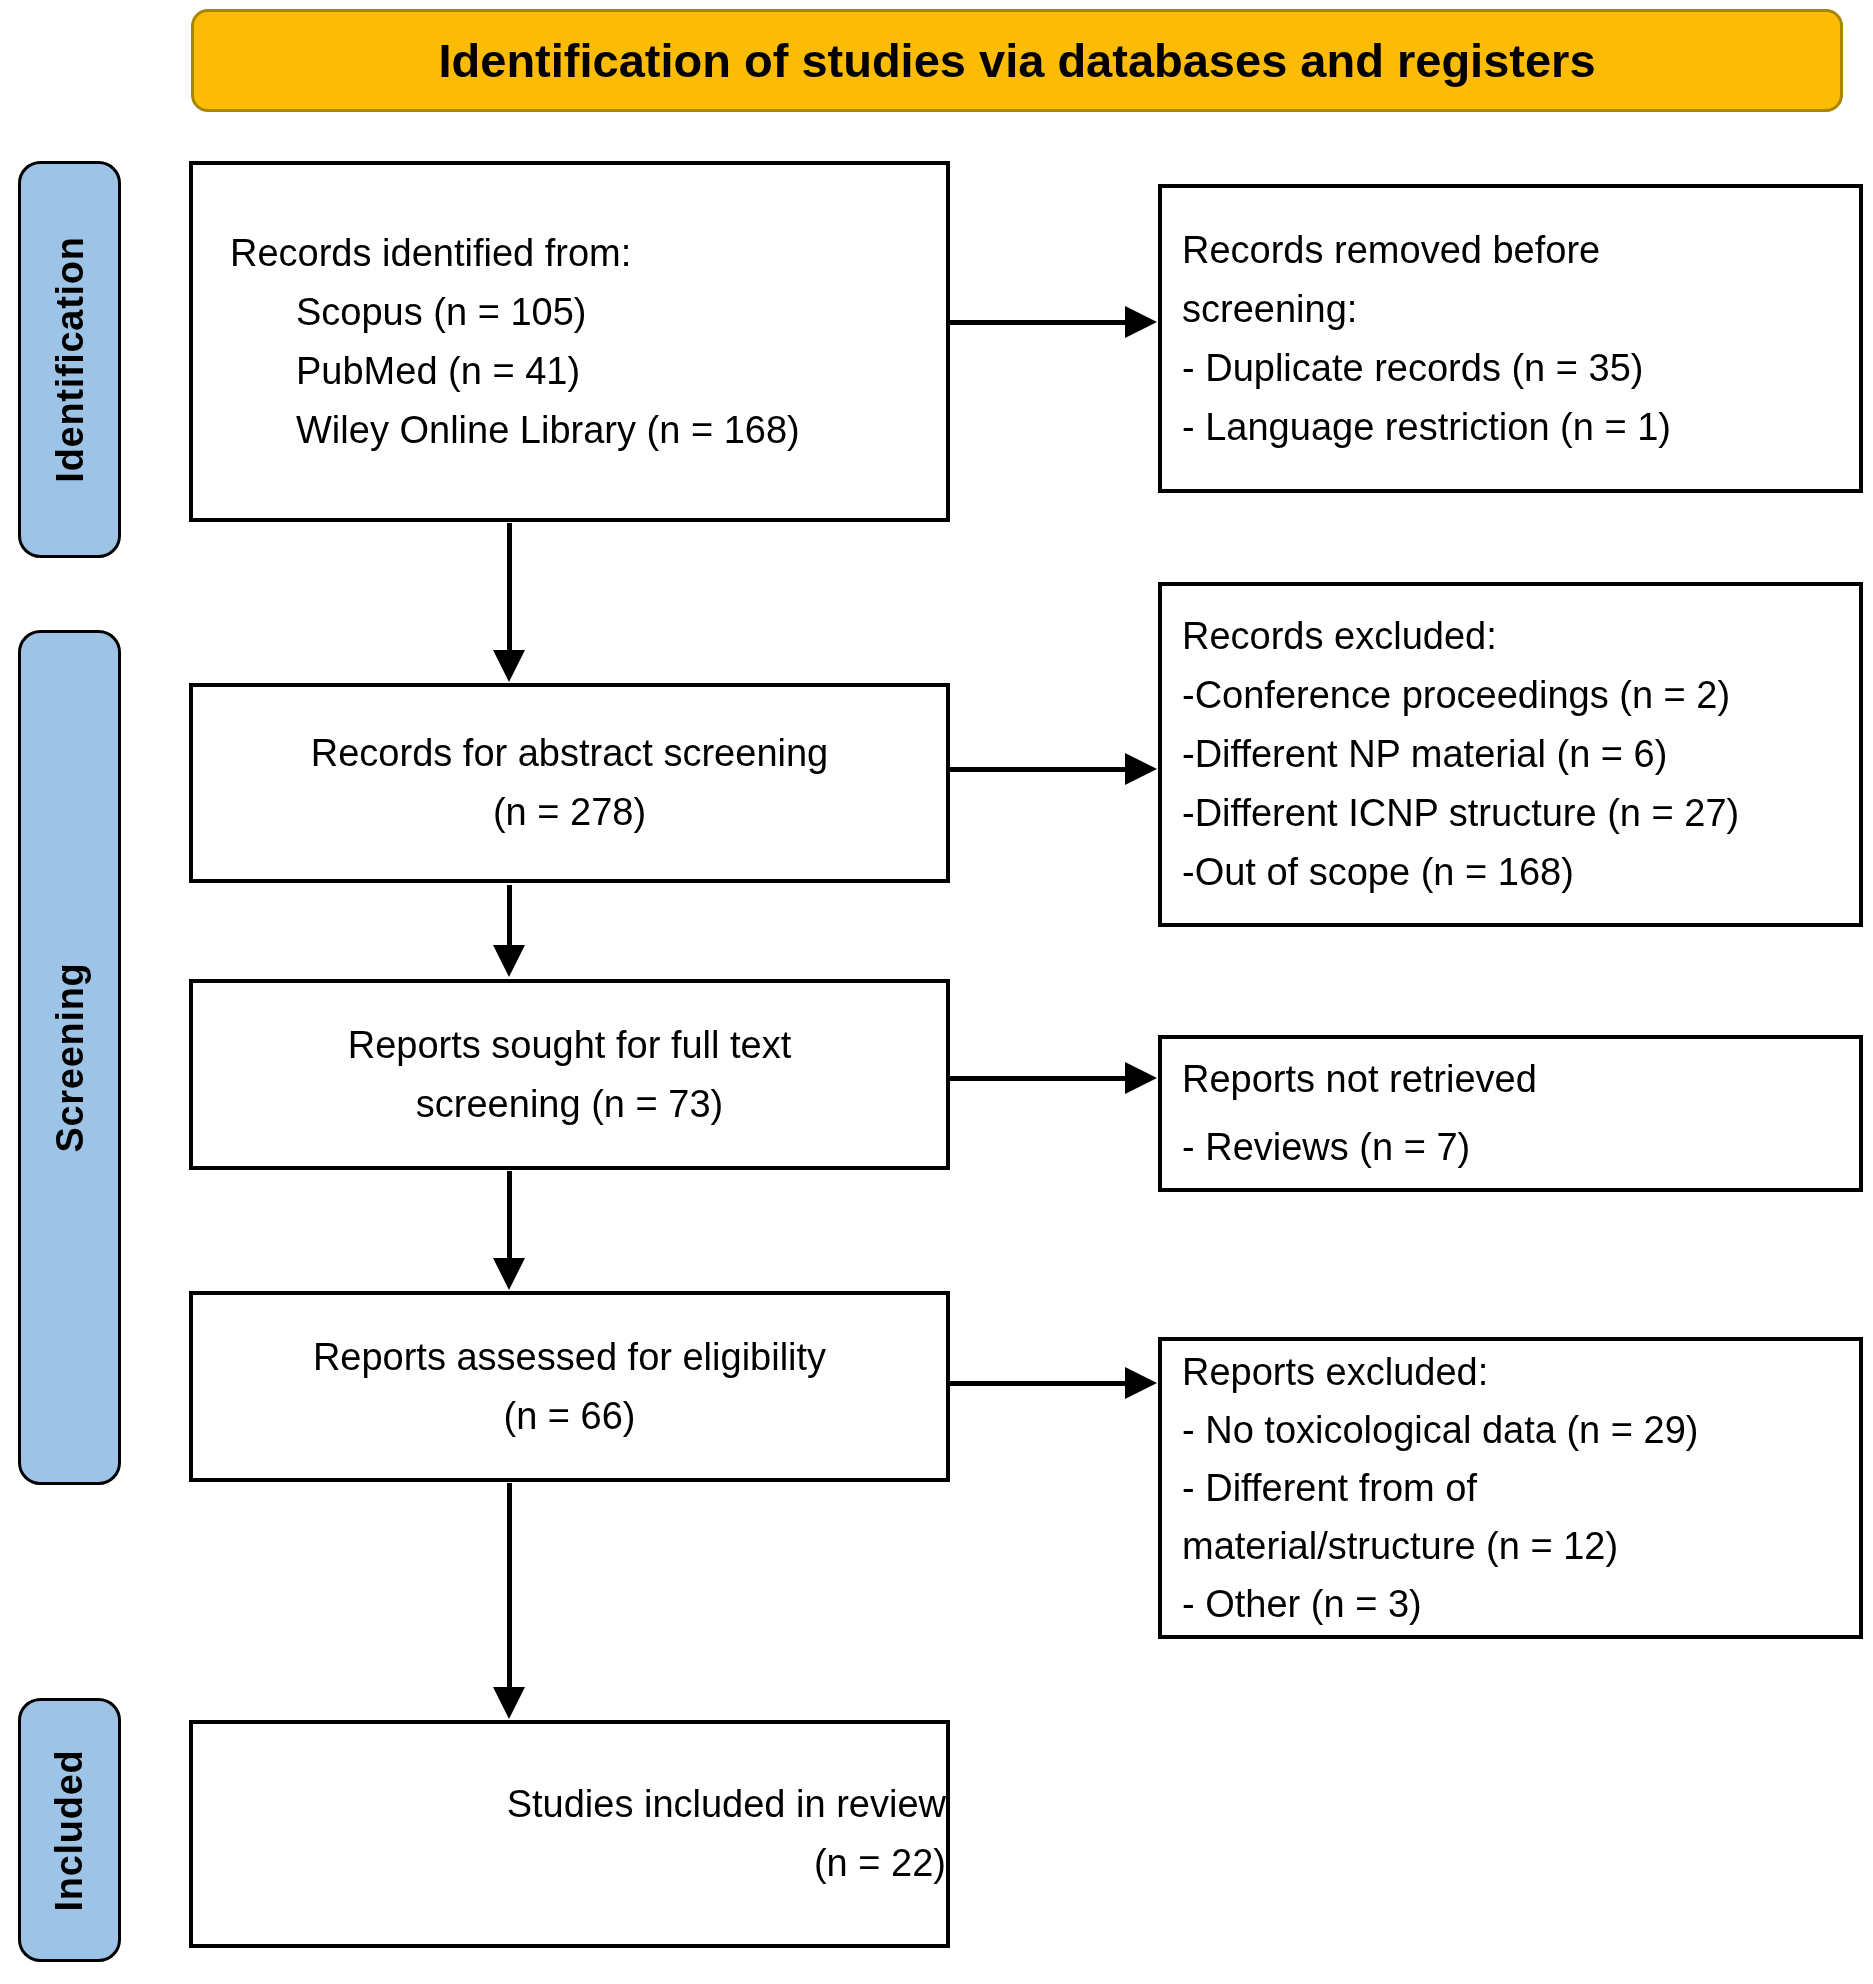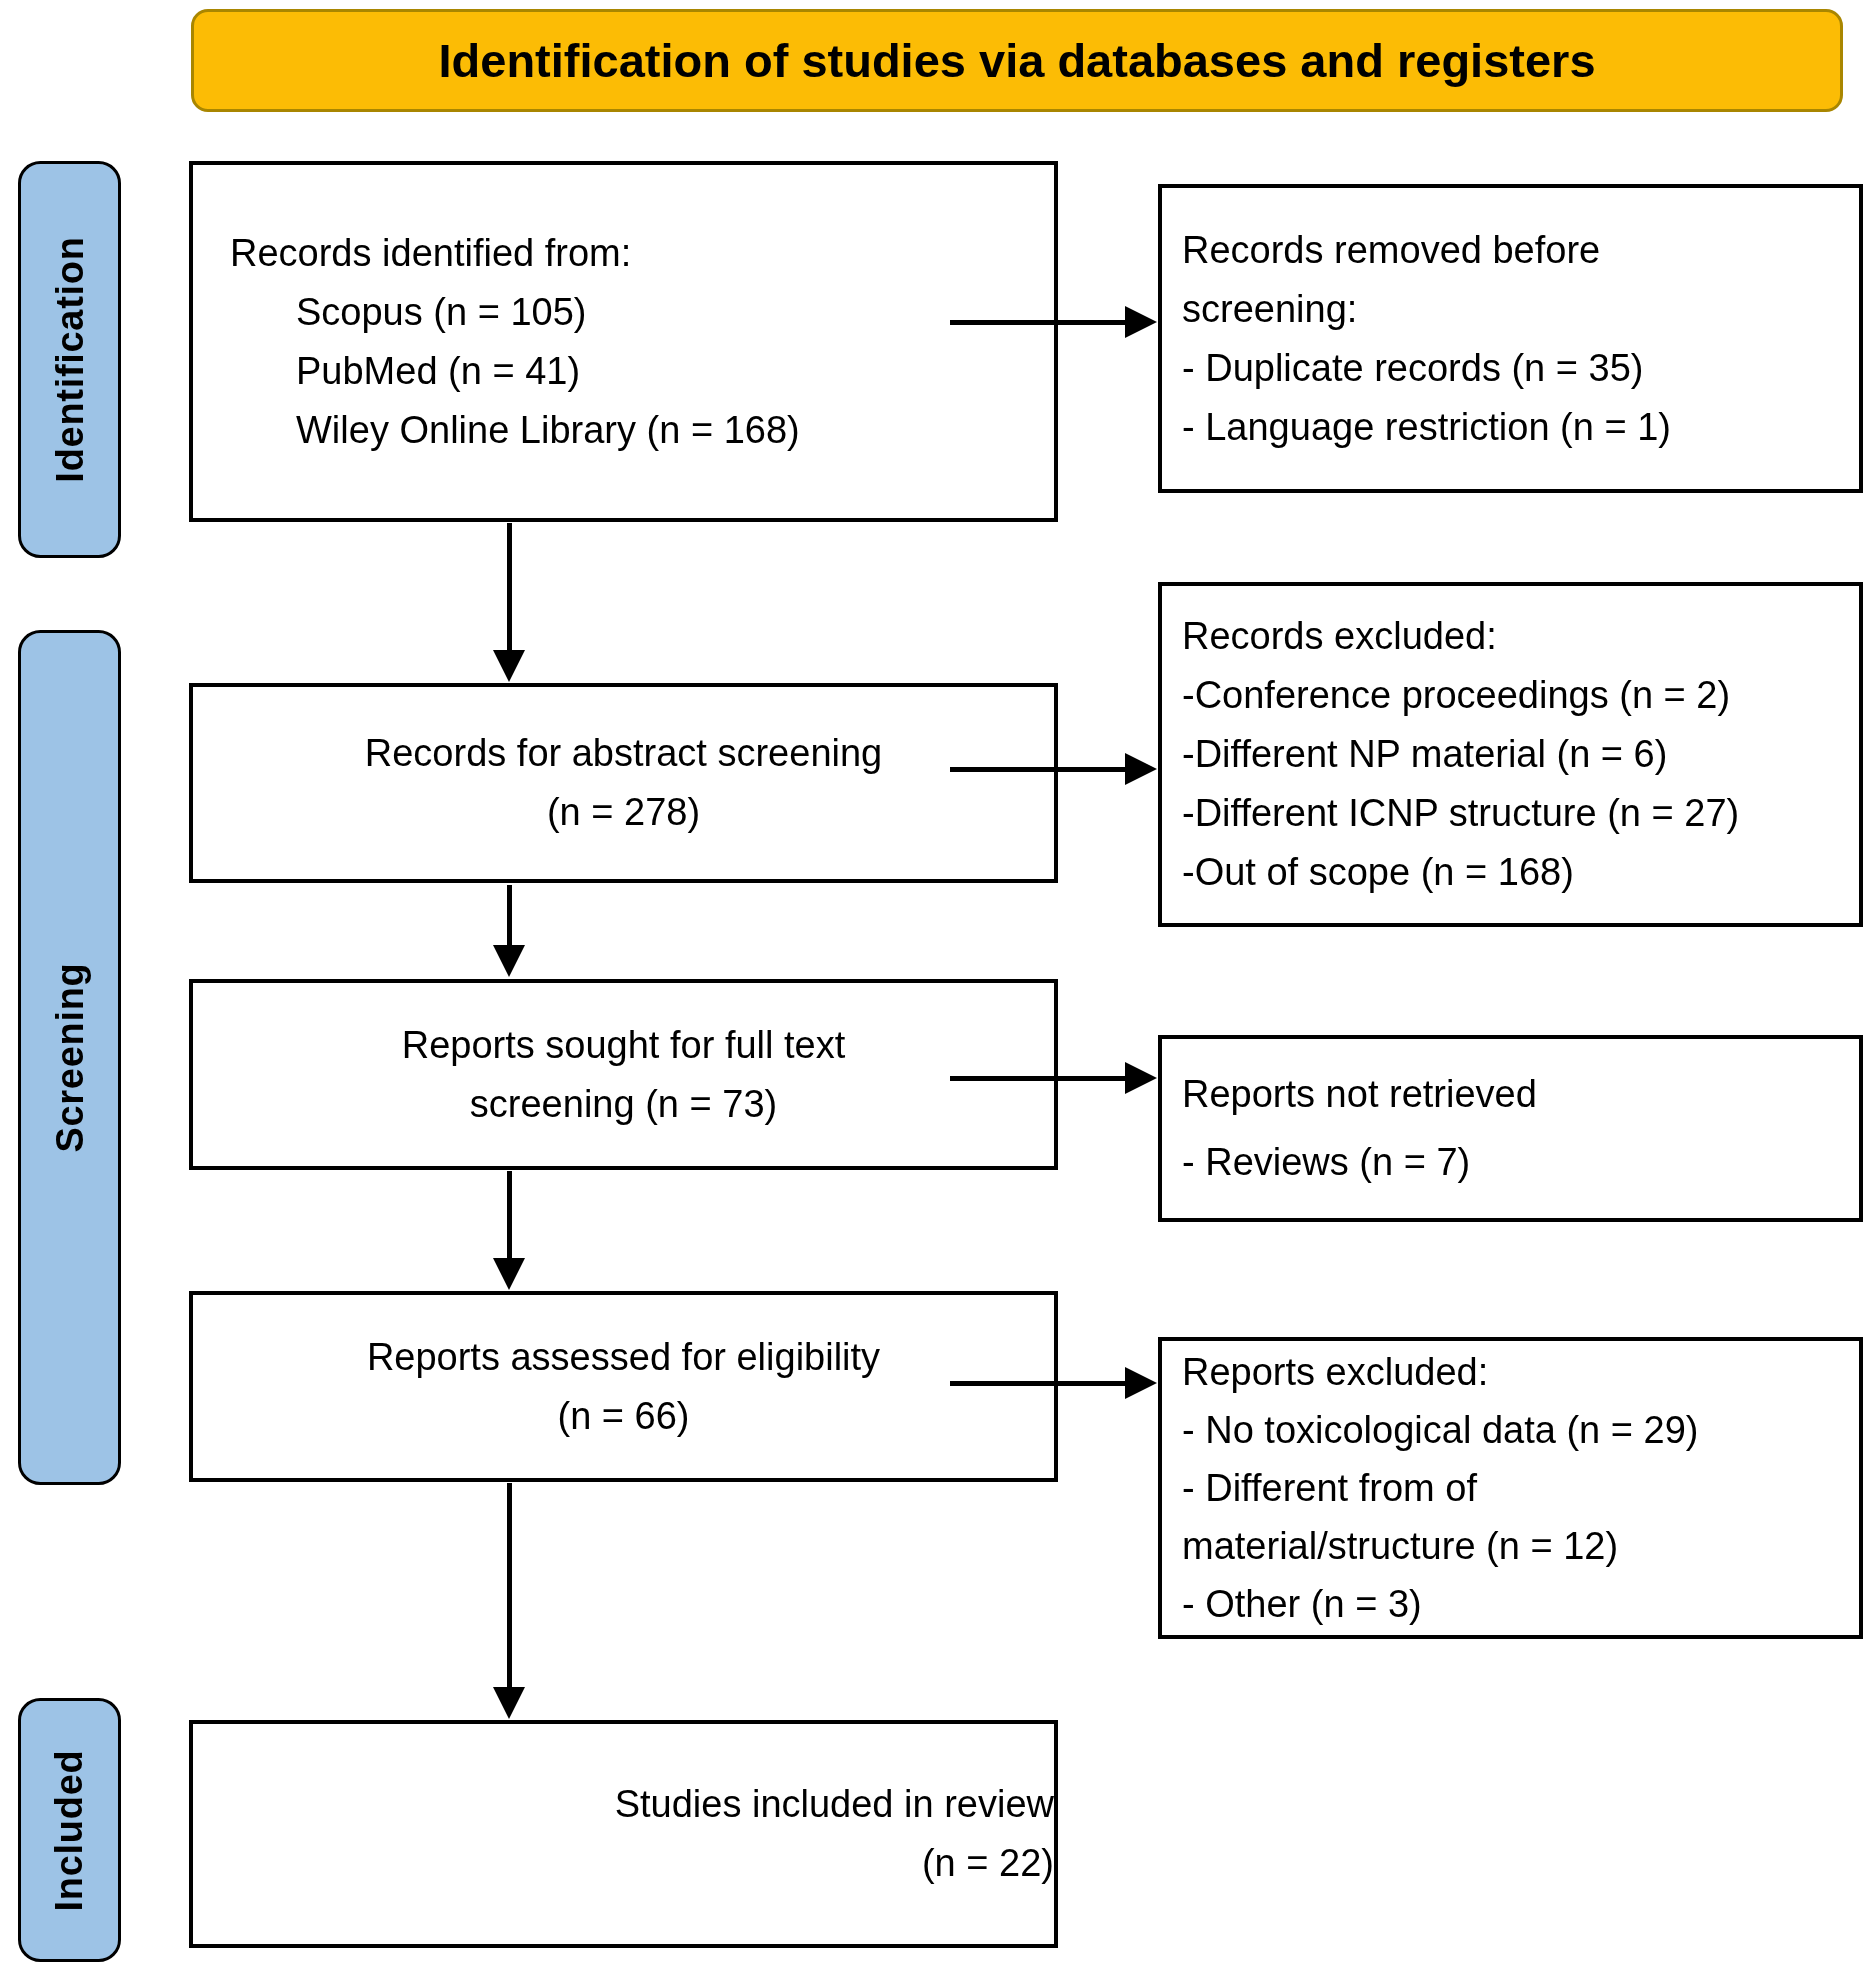--- a/index.html
+++ b/index.html
@@ -61,34 +61,34 @@
     position: absolute;
     background: #fff;
     border: 4.6px solid var(--box-border);
     display: flex;
     flex-direction: column;
     justify-content: center;
     font-size: 38px;
     line-height: 59px;
   }
   .box .line { white-space: nowrap; }
-  .main-box { left: 189px; width: 869px; }
+  .main-box { left: 189px; width: 761px; }
   .side-box { left: 1158px; width: 705px; padding: 13px 20px; text-align: left; margin-top: 20px; }
 
   #box-identified { top: 161px; height: 361px; padding: 13px 26px 13px 37px; text-align: left; }
   #box-identified .indent { padding-left: 66px; }
 
   #box-abstract    { top: 683px; height: 200px; text-align: center; }
   #box-fulltext    { top: 979px; height: 191px; text-align: center; }
   #box-eligibility { top: 1291px; height: 191px; text-align: center; }
   #box-included    { top: 1720px; height: 228px; text-align: right; }
 
   #box-removed   { top: 164px;  height: 309px; }
   #box-excluded  { top: 562px;  height: 345px; }
-  #box-notretrieved { top: 1015px; height: 187px; gap: 9px; }
+  #box-notretrieved { top: 1015px; height: 157px; gap: 9px; }
   #box-reportsexcluded { top: 1317px; height: 302px; line-height: 58px; }
 
   
   .arrow-down {
     position: absolute;
     left: 507px;
     width: 4.6px;
     background: var(--arrow);
   }
   .arrow-down::after {

